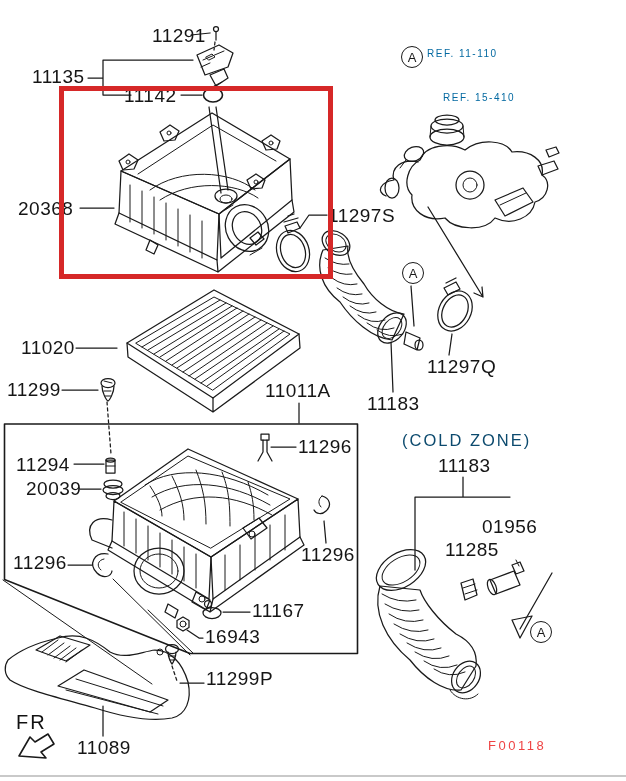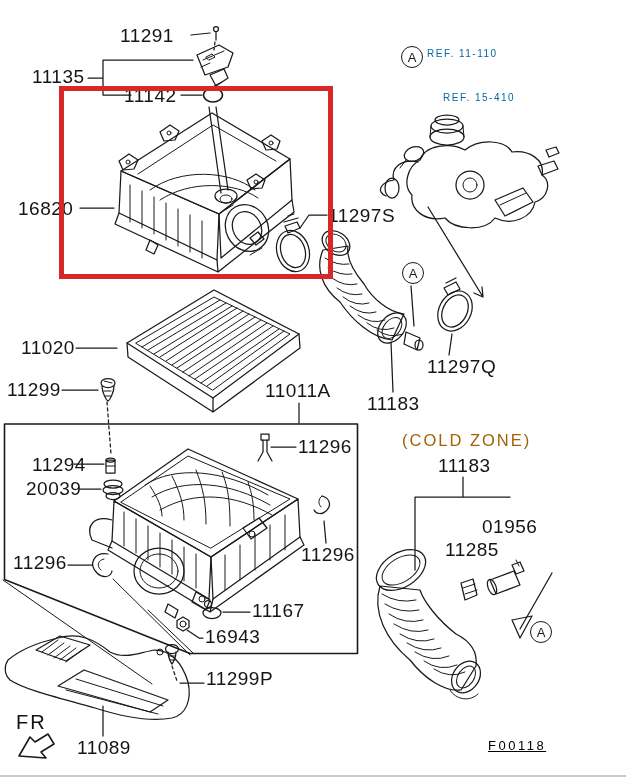--- a/index.html
+++ b/index.html
@@ -17,22 +17,22 @@
   .art .thin  { stroke-width:1; }
   .art .dash  { stroke-dasharray:3 3; }
   .plabel {
     position:absolute; z-index:5; font-size:19px; letter-spacing:.5px;
     color:#151515; white-space:nowrap; line-height:1.05;
   }
   .ref-label {
     position:absolute; z-index:5; font-size:10px; letter-spacing:1.5px;
     color:#0369a1; white-space:nowrap;
   }
-  .zone-note { position:absolute; z-index:5; font-size:16.5px; letter-spacing:2px; color:#a16207; white-space:nowrap; }
-  .fig-code { position:absolute; z-index:5; font-size:13px; letter-spacing:2.5px; color:#000000;text-decoration:underline; }
+  .zone-note { position:absolute; z-index:5; font-size:16.5px; letter-spacing:2px; color:#0c4a6e; white-space:nowrap; }
+  .fig-code { position:absolute; z-index:5; font-size:13px; letter-spacing:2.5px; color:#ef4444; }
   .fr-label { position:absolute; z-index:5; font-size:20px; letter-spacing:2px; color:#111;text-align:center; }
   .callout {
     position:absolute; z-index:6; width:22px; height:22px; box-sizing:border-box;
     border:1.6px solid var(--ln); border-radius:50%;
     display:flex; align-items:center; justify-content:center;
     font-size:13px; color:var(--ln); background:transparent;
   }
   .highlight-box {
     position:absolute; left:59px; top:86px; width:274px; height:193px;
     box-sizing:border-box; border:5px solid var(--hl); z-index:8; pointer-events:none;
@@ -253,35 +253,35 @@
     <g>
       <path class="thick" d="M19,756 L30,737 L35,742 L48,734 L54,744 L41,752 L46,758 Z"></path>
     </g>
   </svg>
 
   <div class="highlight-box"></div>
 
   <div class="page-edge"></div>
 
   <div id="labels">
-      <div class="plabel" style="left: 120px; top: 26px;">11291</div>
+      <div class="plabel" style="left: 152px; top: 26px;">11291</div>
       <div class="plabel" style="left: 32px; top: 67px;">11135</div>
       <div class="plabel" style="left: 124px; top: 86px;">11142</div>
-      <div class="plabel" style="left: 18px; top: 199px;">16820</div>
+      <div class="plabel" style="left: 18px; top: 199px;">20368</div>
       <div class="plabel" style="left: 328px; top: 206px;">11297S</div>
       <div class="plabel" style="left: 21px; top: 338px;">11020</div>
       <div class="plabel" style="left: 7px; top: 380px;">11299</div>
       <div class="plabel" style="left: 265px; top: 381px;">11011A</div>
       <div class="plabel" style="left: 367px; top: 394px;">11183</div>
       <div class="plabel" style="left: 427px; top: 357px;">11297Q</div>
       <div class="plabel" style="left: 438px; top: 456px;">11183</div>
       <div class="plabel" style="left: 482px; top: 517px;">01956</div>
       <div class="plabel" style="left: 445px; top: 540px;">11285</div>
       <div class="plabel" style="left: 298px; top: 437px;">11296</div>
-      <div class="plabel" style="left: 32px; top: 455px;">11294</div>
+      <div class="plabel" style="left: 16px; top: 455px;">11294</div>
       <div class="plabel" style="left: 26px; top: 479px;">20039</div>
       <div class="plabel" style="left: 13px; top: 553px;">11296</div>
       <div class="plabel" style="left: 301px; top: 545px;">11296</div>
       <div class="plabel" style="left: 252px; top: 601px;">11167</div>
       <div class="plabel" style="left: 205px; top: 627px;">16943</div>
       <div class="plabel" style="left: 206px; top: 669px;">11299P</div>
       <div class="plabel" style="left: 77px; top: 738px;">11089</div>
     </div>
 
   <div class="ref-label" style="left:427px; top:48px;">REF. 11-110</div>

